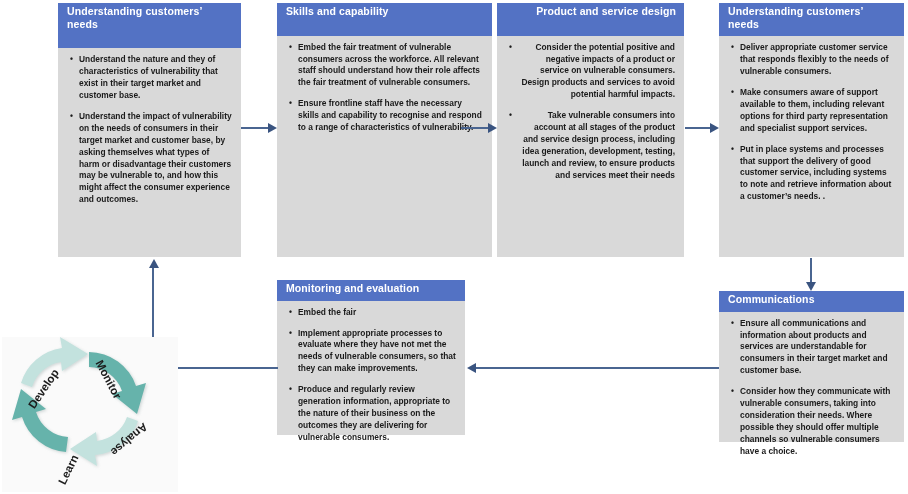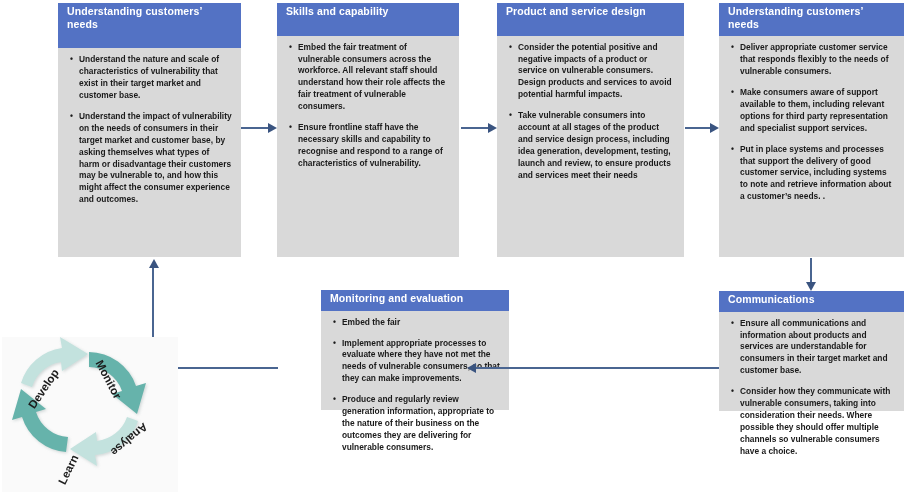--- a/index.html
+++ b/index.html
@@ -52,25 +52,25 @@
     content:"\2022";
     position:absolute;
     left:-8px;
     top:-1px;
     font-size:8.5px;
     color:#1a1a1a;
   }
 
   
   #card-1{left:58px;  top:3px;   width:183px; height:254px;}
-  #card-2{left:277px; top:3px;   width:182px; height:254px;}
-  #card-3{left:497px; top:3px;   width:187px; height:254px;}
+  #card-2{left:277px; top:3px;   width:215px; height:254px;}
+  #card-3{left:497px; top:3px;   width:187px; height:254px;text-align:right;}
   #card-4{left:719px; top:3px;   width:185px; height:254px;}
-  #card-5{left:277px; top:290px; width:188px; height:120px;margin-left:44px;}
-  #card-6{left:719px; top:291px; width:185px; height:120px;}
+  #card-5{left:277px; top:280px; width:188px; height:155px;}
+  #card-6{left:719px; top:291px; width:185px; height:151px;}
 
   
   .conn{position:absolute;background:#4a6591;}
   .arrow-head{position:absolute;width:0;height:0;}
   .ah-right{border-top:5px solid transparent;border-bottom:5px solid transparent;border-left:9px solid #3a5480;}
   .ah-left{border-top:5px solid transparent;border-bottom:5px solid transparent;border-right:9px solid #3a5480;}
   .ah-up{border-left:5px solid transparent;border-right:5px solid transparent;border-bottom:9px solid #3a5480;}
   .ah-down{border-left:5px solid transparent;border-right:5px solid transparent;border-top:9px solid #3a5480;}
 
   
@@ -94,21 +94,21 @@
 </style>
 </head>
 <body>
 
 <div class="stage">
 
   <div class="card" id="card-1">
     <div class="card-header tall">Understanding customers’ needs</div>
     <div class="card-body">
       <ul class="bullets">
-        <li>Understand the nature and scale of characteristics of vulnerability that exist in their target market and customer base.</li>
+        <li>Understand the nature and they of characteristics of vulnerability that exist in their target market and customer base.</li>
         <li>Understand the impact of vulnerability on the needs of consumers in their target market and customer base, by asking themselves what types of harm or disadvantage their customers may be vulnerable to, and how this might affect the consumer experience and outcomes.</li>
       </ul>
     </div>
   </div>
 
   <div class="card" id="card-2">
     <div class="card-header tall">Skills and capability</div>
     <div class="card-body">
       <ul class="bullets">
         <li>Embed the fair treatment of vulnerable consumers across the workforce. All relevant staff should understand how their role affects the fair treatment of vulnerable consumers.</li>

